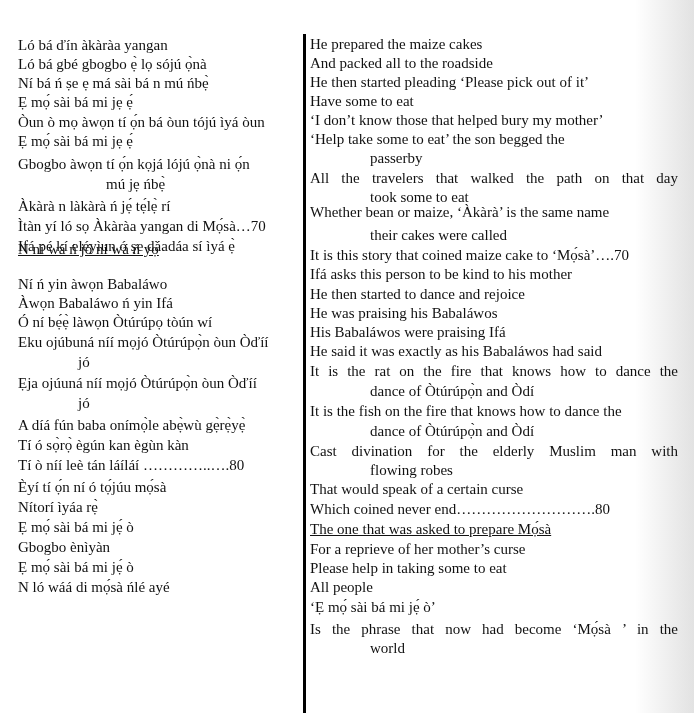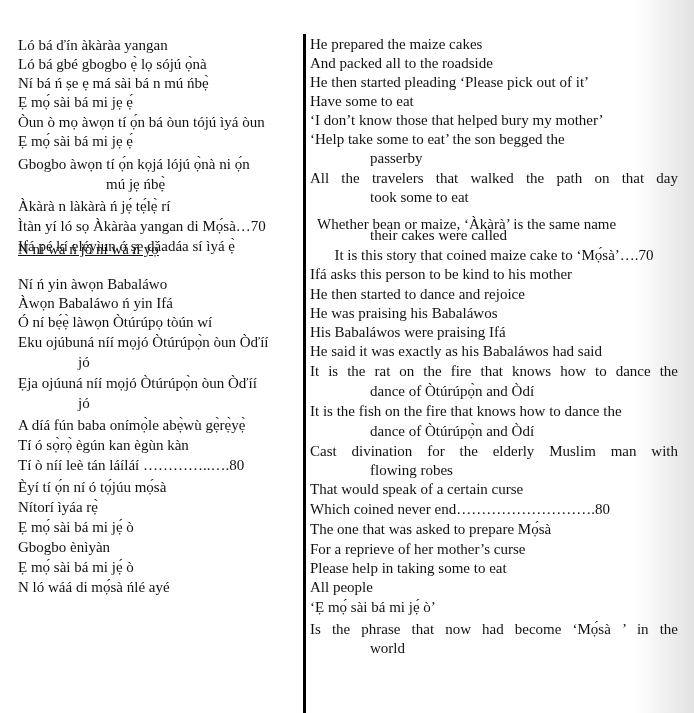--- a/index.html
+++ b/index.html
@@ -63,37 +63,37 @@
   <div class="col col-right" id="right-col">
       <div class="line" style="top: 35px;">He prepared the maize cakes</div>
       <div class="line" style="top: 54px;">And packed all to the roadside</div>
       <div class="line" style="top: 73px;">He then started pleading ‘Please pick out of it’</div>
       <div class="line" style="top: 92px;">Have some to eat</div>
       <div class="line" style="top: 111px;">‘I don’t know those that helped bury my mother’</div>
       <div class="line" style="top: 130px;">‘Help take some to eat’ the son begged the</div>
       <div class="line indent" style="top: 149px;">passerby</div>
       <div class="line justify" style="top: 169px;">All the travelers that walked the path on that day</div>
       <div class="line indent" style="top: 188px;">took some to eat</div>
-      <div class="line" style="top: 215px; margin-left: 7px;">Whether bean or maize, ‘Àkàrà’ is the same name</div>
+      <div class="line" style="top: 203px;">Whether bean or maize, ‘Àkàrà’ is the same name</div>
       <div class="line indent" style="top: 226px;">their cakes were called</div>
-      <div class="line" style="top: 246px; text-align: center;">It is this story that coined maize cake to ‘Mọ́sà’….70</div>
+      <div class="line" style="top: 246px;">It is this story that coined maize cake to ‘Mọ́sà’….70</div>
       <div class="line" style="top: 265px;">Ifá asks this person to be kind to his mother</div>
       <div class="line" style="top: 285px;">He then started to dance and rejoice</div>
       <div class="line" style="top: 304px;">He was praising his Babaláwos</div>
       <div class="line" style="top: 323px;">His Babaláwos were praising Ifá</div>
       <div class="line" style="top: 342px;">He said it was exactly as his Babaláwos had said</div>
       <div class="line justify" style="top: 362px;">It is the rat on the fire that knows how to dance the</div>
       <div class="line indent" style="top: 382px;">dance of Òtúrúpọ̀n and Òdí</div>
       <div class="line" style="top: 402px;">It is the fish on the fire that knows how to dance the</div>
       <div class="line indent" style="top: 422px;">dance of Òtúrúpọ̀n and Òdí</div>
       <div class="line justify" style="top: 442px;">Cast divination for the elderly Muslim man with</div>
       <div class="line indent" style="top: 461px;">flowing robes</div>
       <div class="line" style="top: 480px;">That would speak of a certain curse</div>
       <div class="line" style="top: 500px;">Which coined never end……………………….80</div>
-      <div class="line" style="top: 520px;">The one that was asked to prepare Mọ́sà</div>
+      <div class="line" style="top: 520px; text-decoration: underline;">The one that was asked to prepare Mọ́sà</div>
       <div class="line" style="top: 540px;">For a reprieve of her mother’s curse</div>
       <div class="line" style="top: 559px;">Please help in taking some to eat</div>
       <div class="line" style="top: 578px;">All people</div>
       <div class="line" style="top: 598px;">‘Ẹ mọ́ sài bá mi jẹ́ ò’</div>
       <div class="line justify" style="top: 620px;">Is the phrase that now had become ‘Mọ́sà ’ in the</div>
       <div class="line indent" style="top: 639px;">world</div>
     </div>
 </div>
 
 </body></html>

